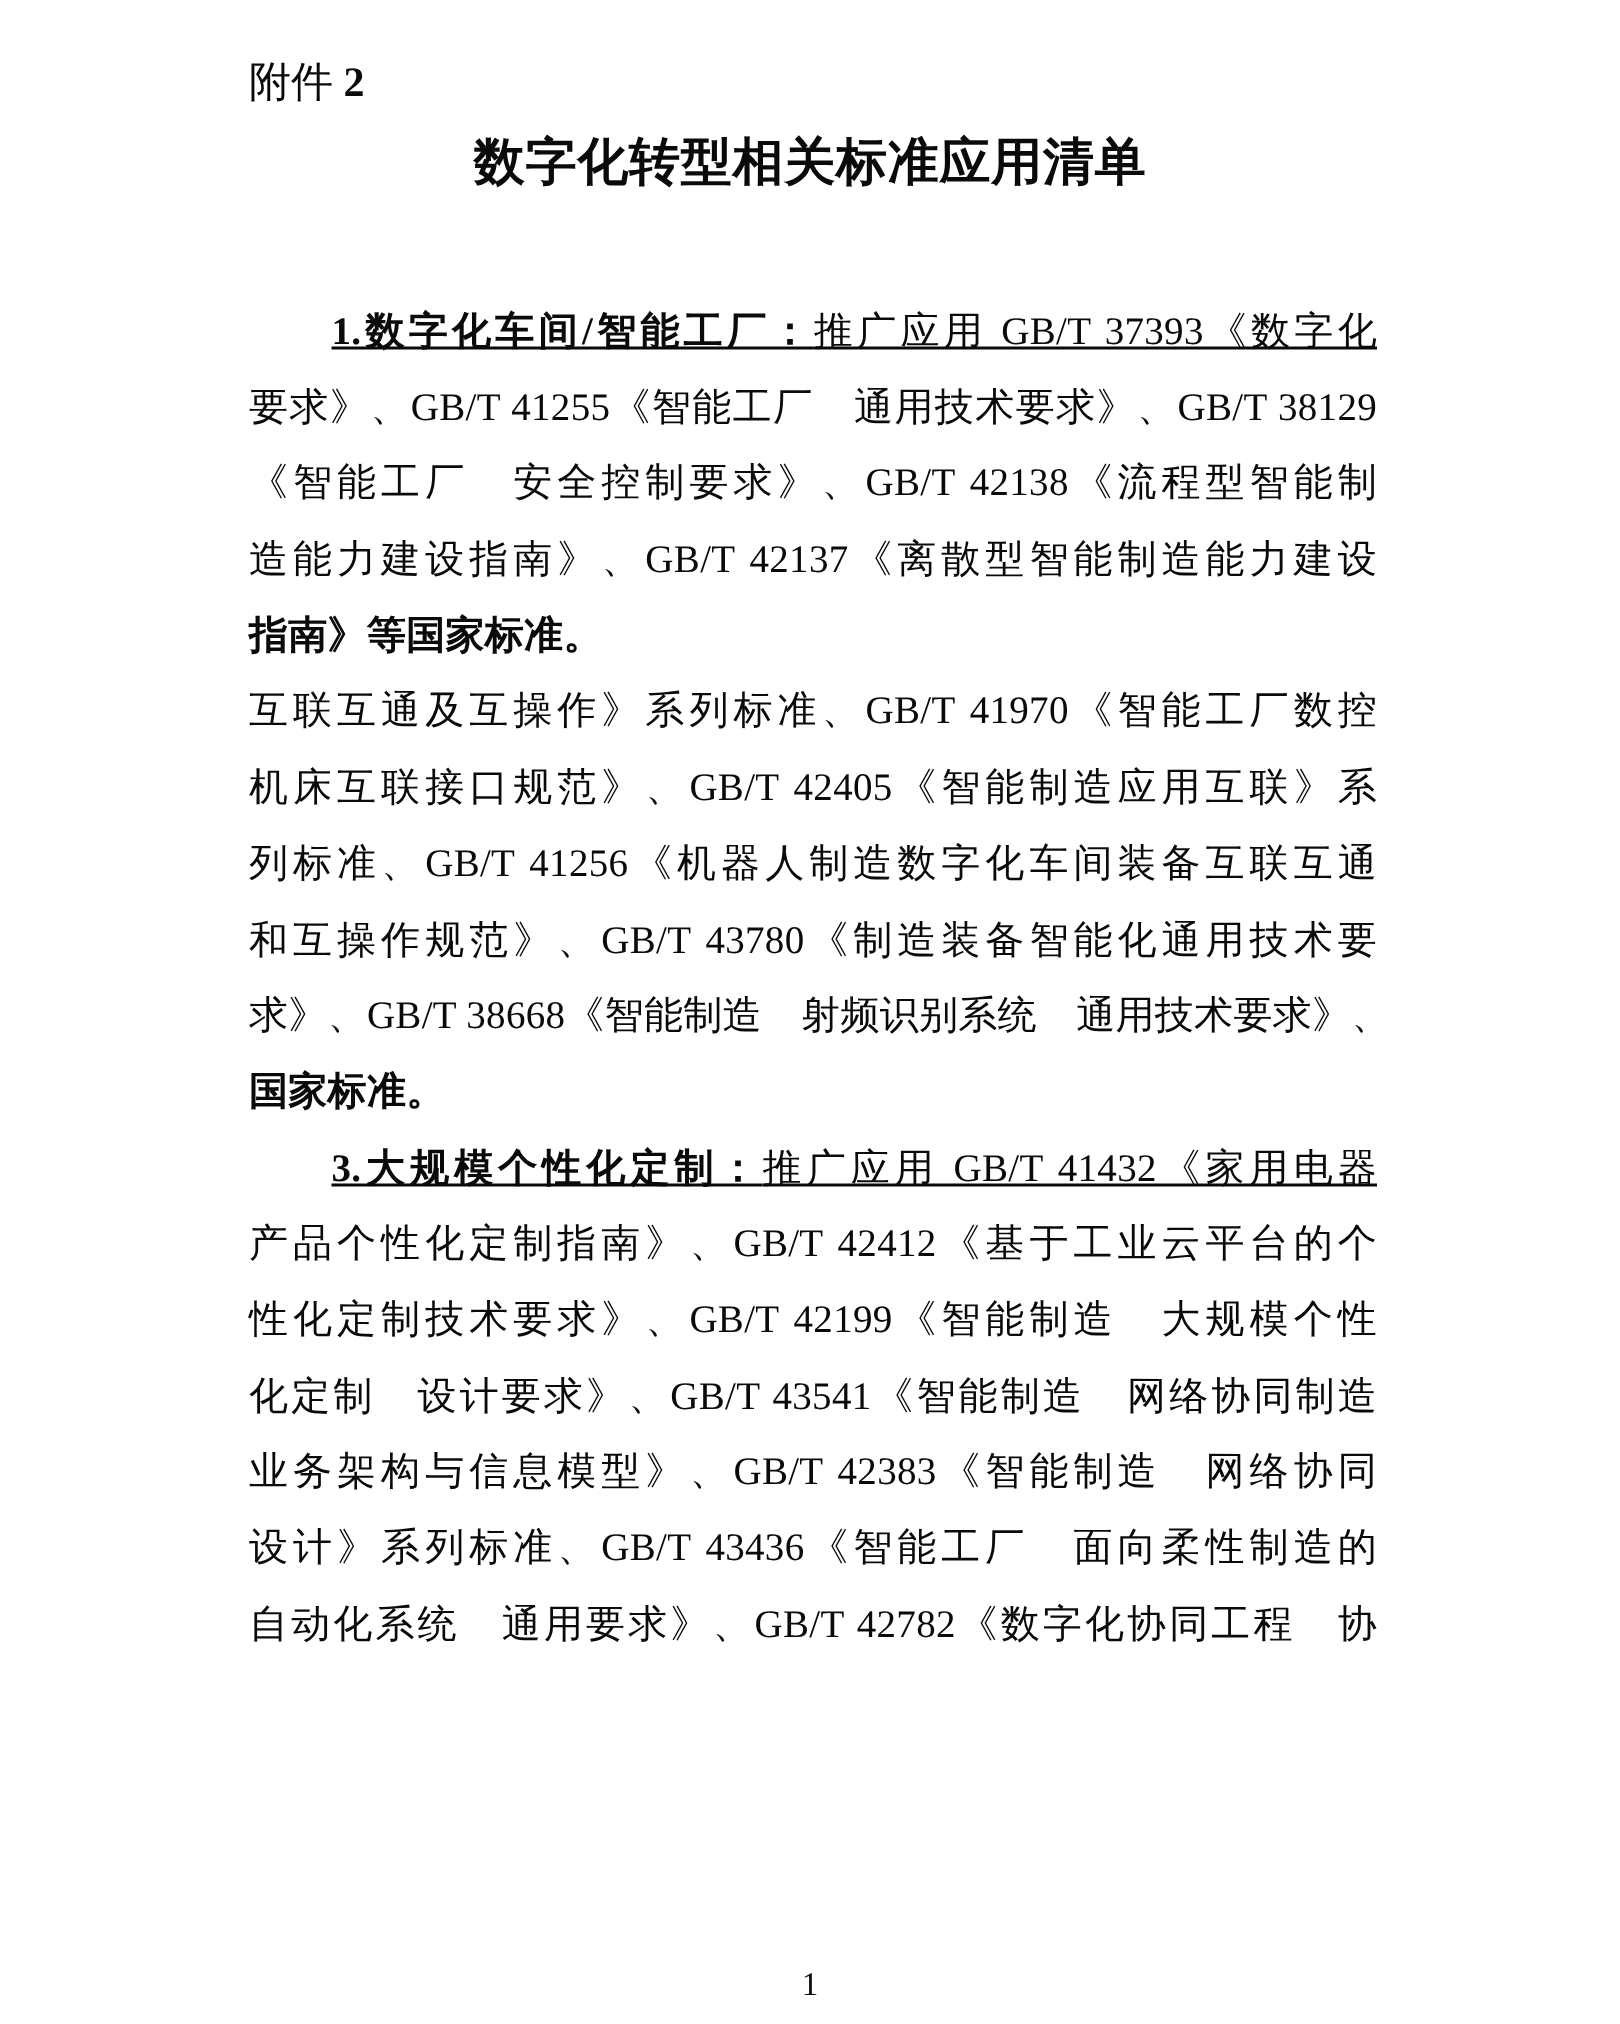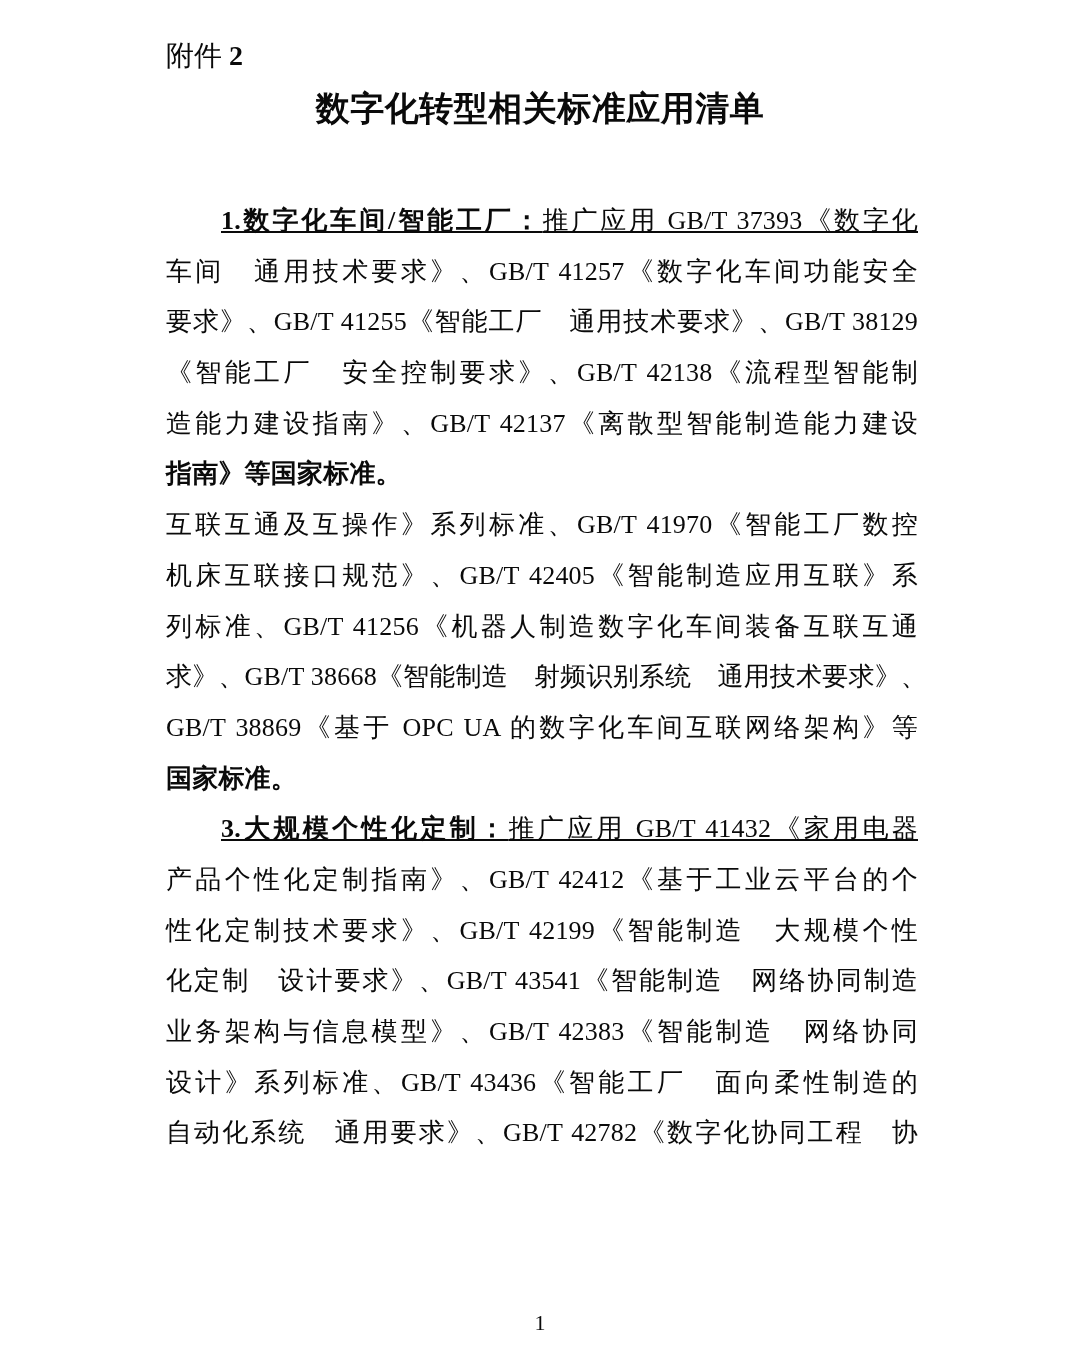--- a/index.html
+++ b/index.html
@@ -67,32 +67,31 @@
 
 <div class="page">
 
   <div class="attachment"><span>附件 </span><span class="num">2</span></div>
 
   <div class="doc-title">数字化转型相关标准应用清单</div>
 
   <div class="doc-body">
       <div class="para">
         <div class="line first"><span class="lead">1.数字化车间/智能工厂：</span>推广应用 GB/T 37393《数字化</div>
-        <div class="line">车间　通用技术要求》、GB/T 41257《数字化车间功能安全</div>
         <div class="line">要求》、GB/T 41255《智能工厂　通用技术要求》、GB/T 38129</div>
         <div class="line">《智能工厂　安全控制要求》、GB/T 42138《流程型智能制</div>
         <div class="line">造能力建设指南》、GB/T 42137《离散型智能制造能力建设</div>
         <div class="line plast">指南》等国家标准。</div>
       </div>
       <div class="para">
         <div class="line">互联互通及互操作》系列标准、GB/T 41970《智能工厂数控</div>
         <div class="line">机床互联接口规范》、GB/T 42405《智能制造应用互联》系</div>
         <div class="line">列标准、GB/T 41256《机器人制造数字化车间装备互联互通</div>
+        <div class="line">和互操作规范》、GB/T 43780《制造装备智能化通用技术要</div>
         <div class="line">求》、GB/T 38668《智能制造　射频识别系统　通用技术要求》、</div>
-        <div class="line">GB/T 38869《基于 OPC UA 的数字化车间互联网络架构》等</div>
         <div class="line plast">国家标准。</div>
       </div>
       <div class="para">
         <div class="line first"><span class="lead">3.大规模个性化定制：</span>推广应用 GB/T 41432《家用电器</div>
         <div class="line">产品个性化定制指南》、GB/T 42412《基于工业云平台的个</div>
         <div class="line">性化定制技术要求》、GB/T 42199《智能制造　大规模个性</div>
         <div class="line">化定制　设计要求》、GB/T 43541《智能制造　网络协同制造</div>
         <div class="line">业务架构与信息模型》、GB/T 42383《智能制造　网络协同</div>
         <div class="line">设计》系列标准、GB/T 43436《智能工厂　面向柔性制造的</div>
         <div class="line">自动化系统　通用要求》、GB/T 42782《数字化协同工程　协</div>

